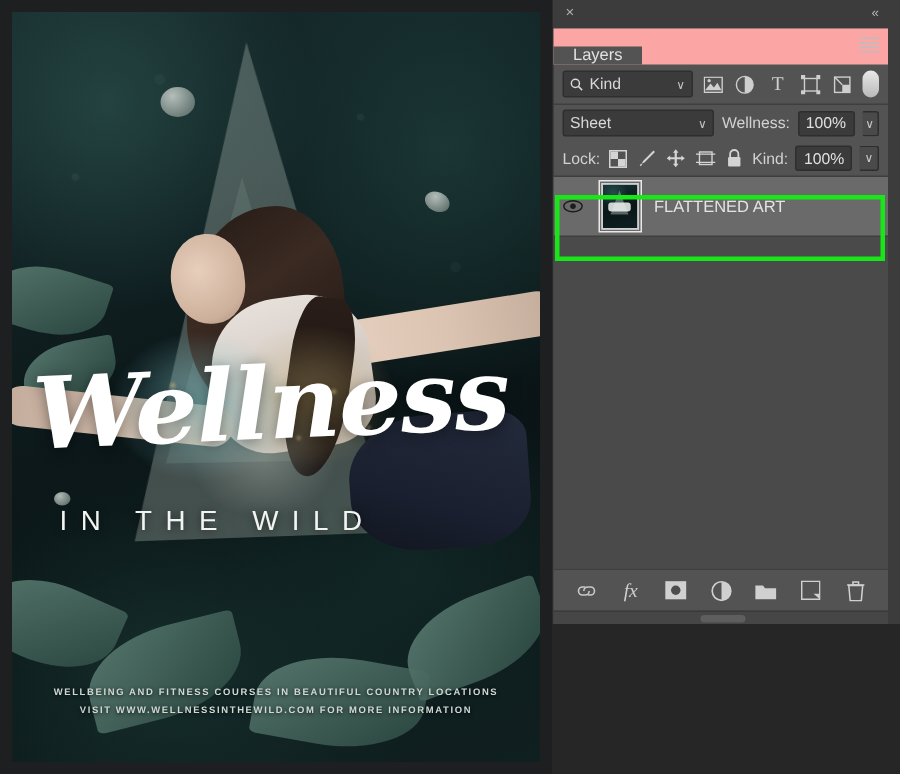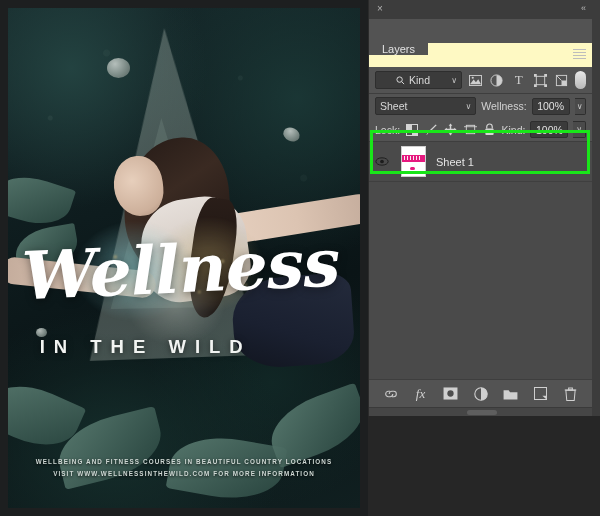--- a/index.html
+++ b/index.html
@@ -138,21 +138,21 @@
     font-family: "DejaVu Serif", serif;
     font-style: italic; font-weight: 700;
     font-size: 66px; line-height: .95; color: #ffffff;
     letter-spacing: -1px;
     text-shadow: 0 2px 10px rgba(0,0,0,.45);
     transform: rotate(-2.5deg);
   }
   .title-sub {
     position: absolute; left: 9%; top: 65.5%; width: 86%;
     font-size: 18.5px; letter-spacing: 9px; color: #f2f4f2;
-    font-weight: 700; text-shadow: 0 1px 6px rgba(0,0,0,.55);
+    font-weight: 400; text-shadow: 0 1px 6px rgba(0,0,0,.55);
   }
   .poster-footer {
     position: absolute; left: 0; bottom: 5.5%; width: 100%;
     text-align: center; color: #cfd8d4;
     font-size: 6.3px; letter-spacing: 1.1px; font-weight: 700;
     line-height: 1.95;
     text-shadow: 0 1px 3px rgba(0,0,0,.8);
   }
 
   
@@ -168,43 +168,43 @@
   .close-x {
     position: absolute; left: 6px; top: 4px; width: 10px; height: 10px;
     color: #b0b0b0; font-size: 10px; line-height: 10px; text-align: center;
     cursor: pointer;
   }
   .collapse-ico {
     position: absolute; right: 7px; top: 3px; color: #b5b5b5;
     font-size: 9px; line-height: 11px; cursor: pointer; letter-spacing: -1px;
   }
   .tab-row {
-    height: 24px; background: #fef9c3; position: relative; flex: none;
-    display: flex; align-items: flex-start; margin-top: 24px;
+    height: 24px; background: #fca5a5; position: relative; flex: none;
+    display: flex; align-items: flex-end;
   }
   .tab {
     background: #535353; color: #e2e2e2; font-size: 11px;
     padding: 0 13px; display: flex; align-items: center; cursor: pointer;
   }
   .panel-menu {
     position: absolute; right: 6px; top: 6px; width: 13px; height: 11px;
     cursor: pointer;
   }
   .panel-menu i {
     display: block; height: 1px; background: #bdbdbd; margin-bottom: 2px;
   }
   .row {
     display: flex; align-items: center; flex: none;
     padding: 0 6px; gap: 5px;
   }
   .filter-row { height: 27px; border-bottom: 1px solid #3e3e3e; }
   .kind-select {
     width: 88px; height: 18px; background: #3b3b3b; border: 1px solid #2e2e2e;
     border-radius: 2px; display: flex; align-items: center; gap: 4px;
-    padding: 0 20px; font-size: 10.5px; color: #d8d8d8; cursor: pointer;
+    padding: 0 4px; font-size: 10.5px; color: #d8d8d8; cursor: pointer;
     position: relative;
   }
   .kind-select .chev { position: absolute; right: 4px; font-size: 8px; color: #c2c2c2; }
   .fico { width: 17px; height: 17px; display: flex; align-items: center;
           justify-content: center; cursor: pointer; color: #cfcfcf; }
   .toggle-pill {
     width: 11px; height: 18px; border-radius: 6px;
     background: linear-gradient(180deg, #e8e8e8, #b9b9b9);
     margin-left: auto; cursor: pointer;
   }
@@ -461,38 +461,35 @@
             <rect x="1.5" y="6" width="9" height="7" rx="1" fill="#d4d4d4"></rect>
           </svg>
       </div>
       <span class="lbl" style="margin-left:auto">Kind:</span>
       <div class="num-field">100%</div>
       <div class="spin">∨</div>
     </div>
 
     <div class="layer-list">
 
-
-      <div class="layer-row">
+      <div class="layer-row selected">
         <div class="eye">
           <svg width="14" height="9" viewBox="0 0 16 10">
               <ellipse cx="8" cy="5" rx="7" ry="4.2" fill="none" stroke="#1c1c1c" stroke-width="1.1"></ellipse>
               <circle cx="8" cy="5" r="2.1" fill="#1c1c1c"></circle>
             </svg>
         </div>
         <div class="thumb-wrap">
-          <div class="thumb">
-            <div class="thumb-sheet">
-              <div class="band"></div>
-              <div class="mark"></div>
-            </div>
+          <div class="thumb selected-thumb">
+            <div class="thumb-art"></div>
           </div>
         </div>
-        <div class="layer-name">Sheet 1</div>
-      </div>
+        <div class="layer-name">FLATTENED ART</div>
+      </div>
+
 
     </div>
 
     <div class="panel-footer">
       <div class="fbtn">
         <svg width="16" height="10" viewBox="0 0 18 10">
             <path d="M7 5 a3 3 0 0 1 3-3 h2 a3 3 0 0 1 0 6 h-2" fill="none" stroke="#c9c9c9" stroke-width="1.2"></path>
             <path d="M11 5 a3 3 0 0 1 -3 3 h-2 a3 3 0 0 1 0-6 h2" fill="none" stroke="#c9c9c9" stroke-width="1.2"></path>
           </svg>
       </div>

